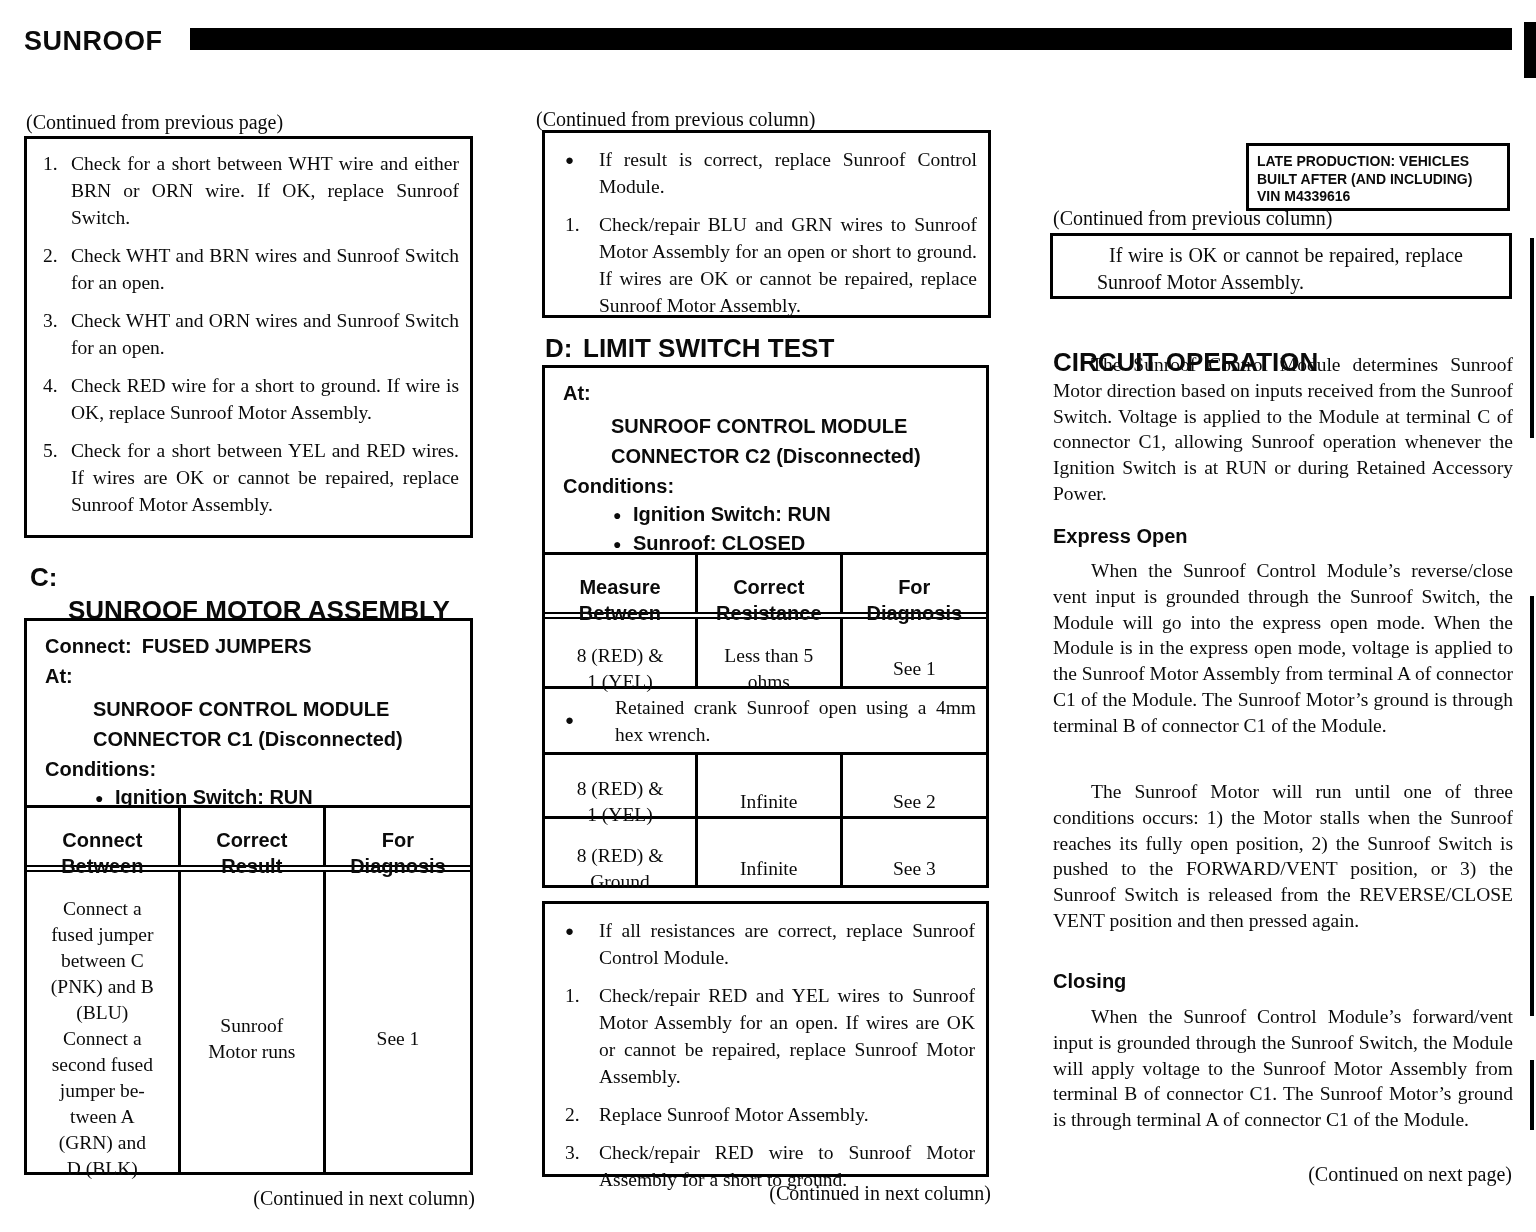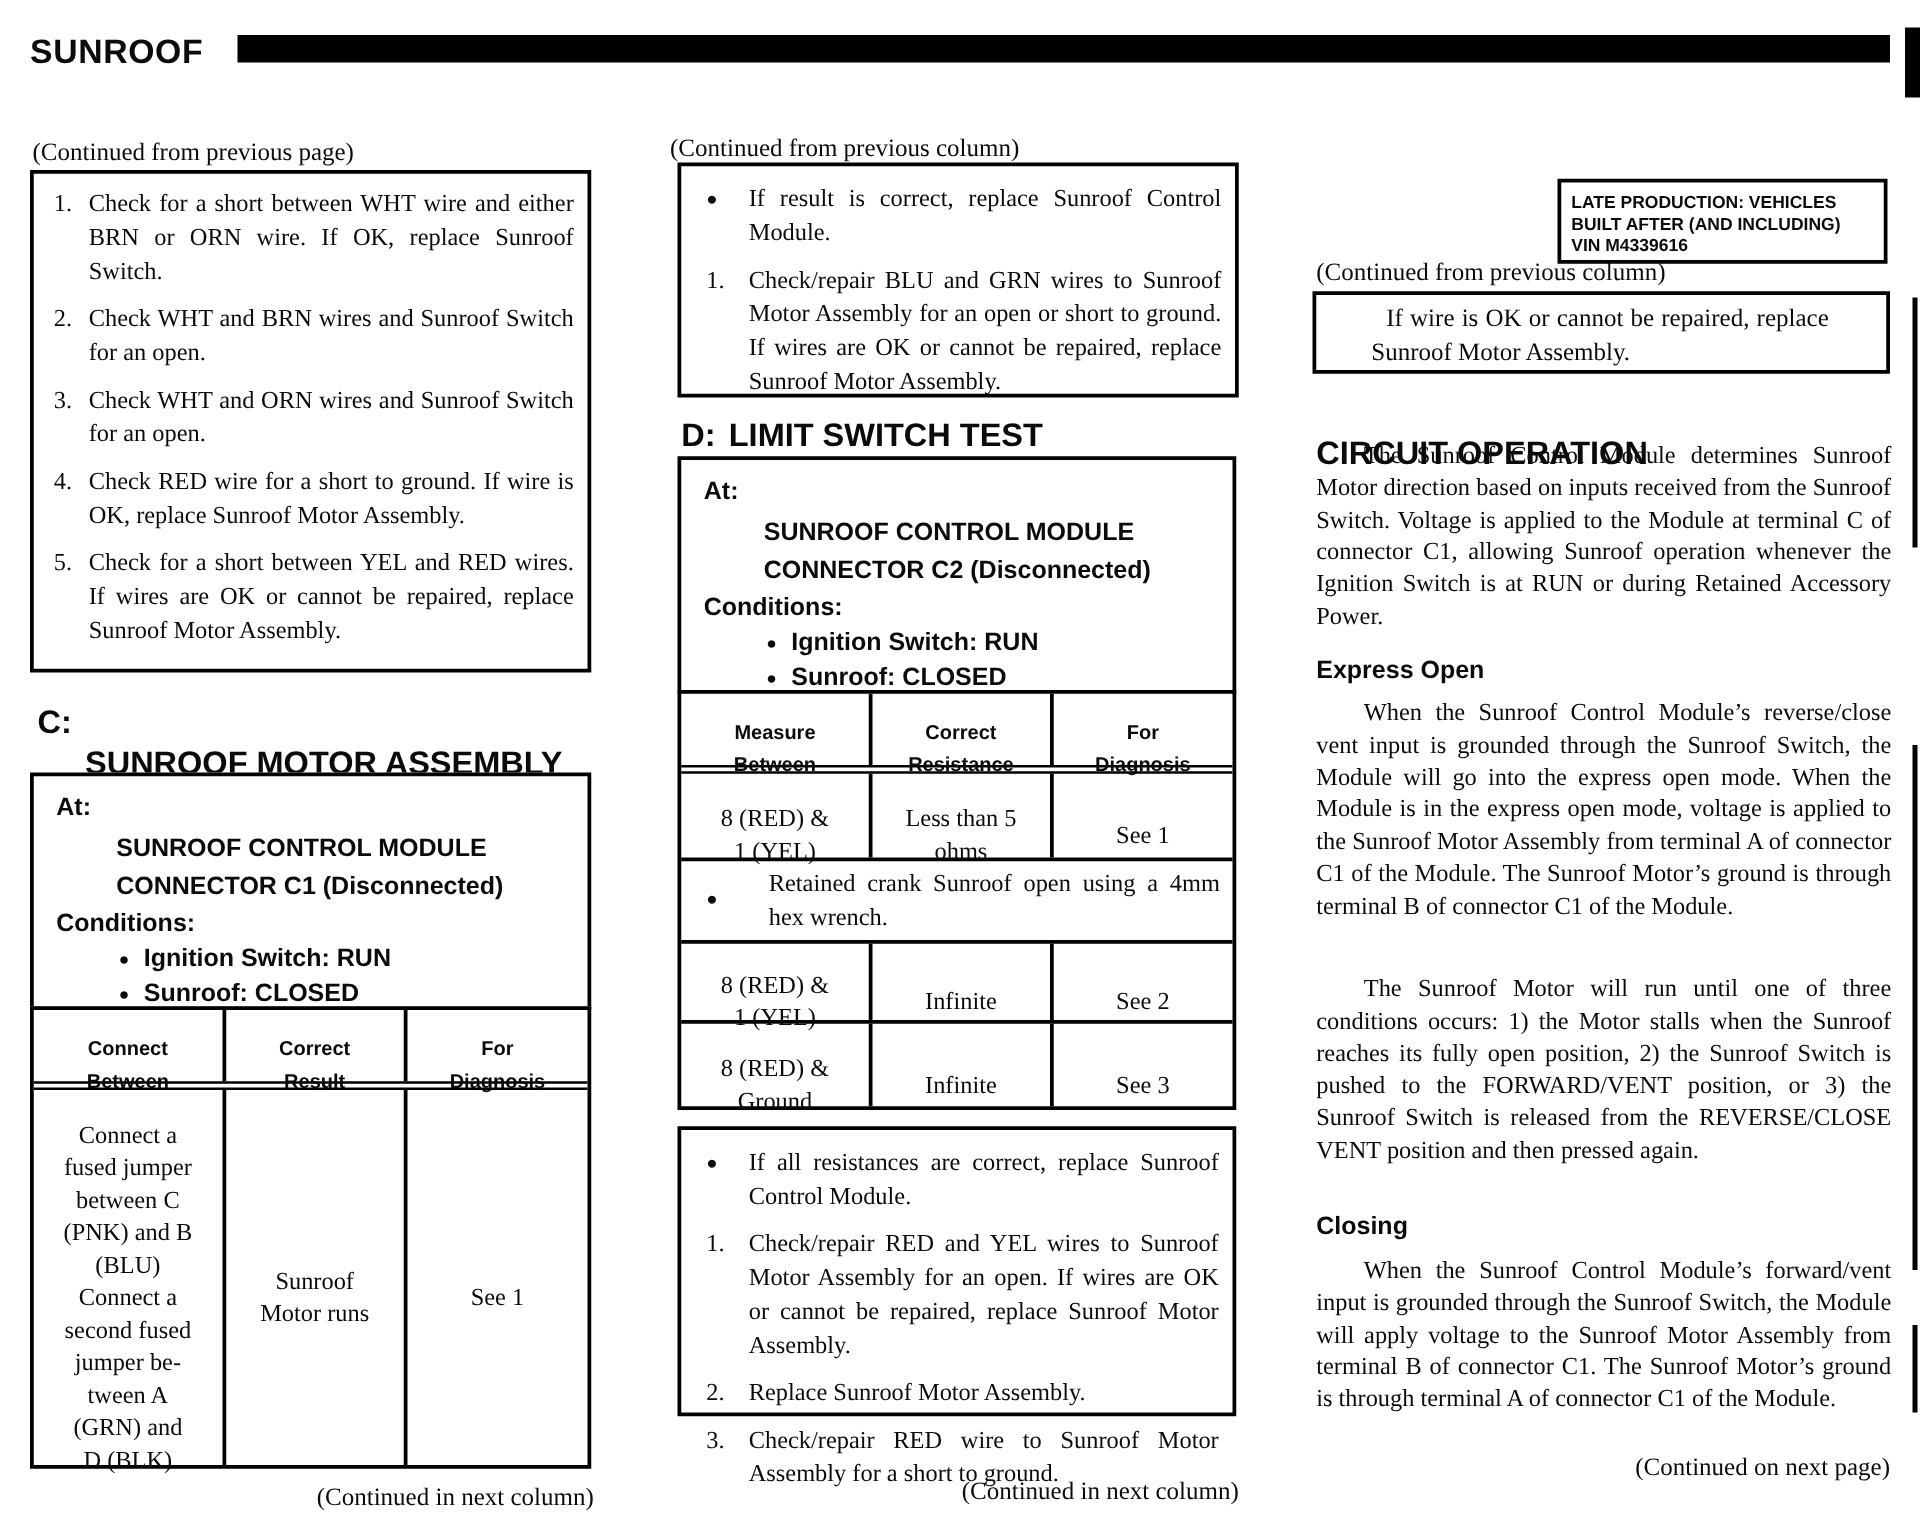--- a/index.html
+++ b/index.html
@@ -31,21 +31,21 @@
   #note-mid-top   { left:536px; top:107px; }
   #note-mid-bottom { left:542px; top:1181px; width:449px; text-align:right; }
   #note-right-top { left:1053px; top:206px; }
   #note-right-bottom { left:1053px; top:1162px; width:459px; text-align:right; }
 
   
   .box { position:absolute; border:3px solid #000; background:#fff; }
   .steps-box { font-size:19.5px; line-height:27px; }
   #left-steps-box { left:24px; top:136px; width:449px; height:402px; padding:11px 8px 8px 10px; }
   #mid-result-box { left:542px; top:130px; width:449px; height:188px; padding:13px 8px 8px 12px; }
-  #mid-diag-box   { left:542px; top:901px; width:447px; height:232px; padding:13px 8px 8px 12px; }
+  #mid-diag-box   { left:542px; top:901px; width:447px; height:276px; padding:13px 8px 8px 12px; }
 
   .li { display:flex; margin-bottom:11px; }
   .li .marker { flex:none; }
   .m-left { width:34px; padding-left:6px; }
   .m-mid  { width:42px; padding-left:8px; }
   .li .mtext { flex:1; text-align:justify; padding-right:3px; }
   .bullet-marker::before { content:"●"; font-size:15px; position:relative; top:-1px; }
 
   
   .setup {
@@ -83,21 +83,21 @@
   .trow:last-child { border-bottom:none; }
   .trow.thead {
     border-bottom:7px double #000;
     font-family:"Liberation Sans","DejaVu Sans",sans-serif;
     font-weight:bold; font-size:20px; line-height:26px;
   }
   .tc { display:flex; align-items:center; justify-content:center; text-align:center; }
   .tc + .tc { border-left:3px solid #000; }
   .tc.w1 { width:34.0%; } .tc.w2 { width:32.8%; } .tc.w3 { width:33.2%; }
   .cellspan { font-size:19.5px; line-height:26px; }
-  .thead .cellspan { font-size:16px; }
+  .thead .cellspan { font-size:20px; }
   .tc.bodycell .cellspan { font-family:"Liberation Serif","DejaVu Serif",serif; }
 
   #c-table { left:24px; top:805px; width:449px; }
   #c-table .thead { height:64px; }
   #c-table .tbodyrow { height:300px; }
 
   #d-table { left:542px; top:552px; width:447px; }
   #d-table .thead { height:64px; }
   #d-table .r1 { height:70px; }
   #d-table .rnote { height:66px; }
@@ -172,20 +172,23 @@
     </div>
   </div>
 
   <div id="c-heading" class="sec-heading">
     <span class="hp">C:</span>
     <span class="preline">SUNROOF MOTOR ASSEMBLY
 TEST</span>
   </div>
 
   <div id="c-setup" class="box setup">
+    <div class="srow">
+      <span class="slabel">Connect:</span><span>FUSED JUMPERS</span>
+    </div>
     <div class="srow atrow">
       <span class="atl">At:</span>
       <span class="atv preline">SUNROOF CONTROL MODULE
 CONNECTOR C1 (Disconnected)</span>
     </div>
     <div class="srow">
       <span>Conditions:</span>
     </div>
     <div class="cond">
       <span class="bullet-marker cbul"></span>

